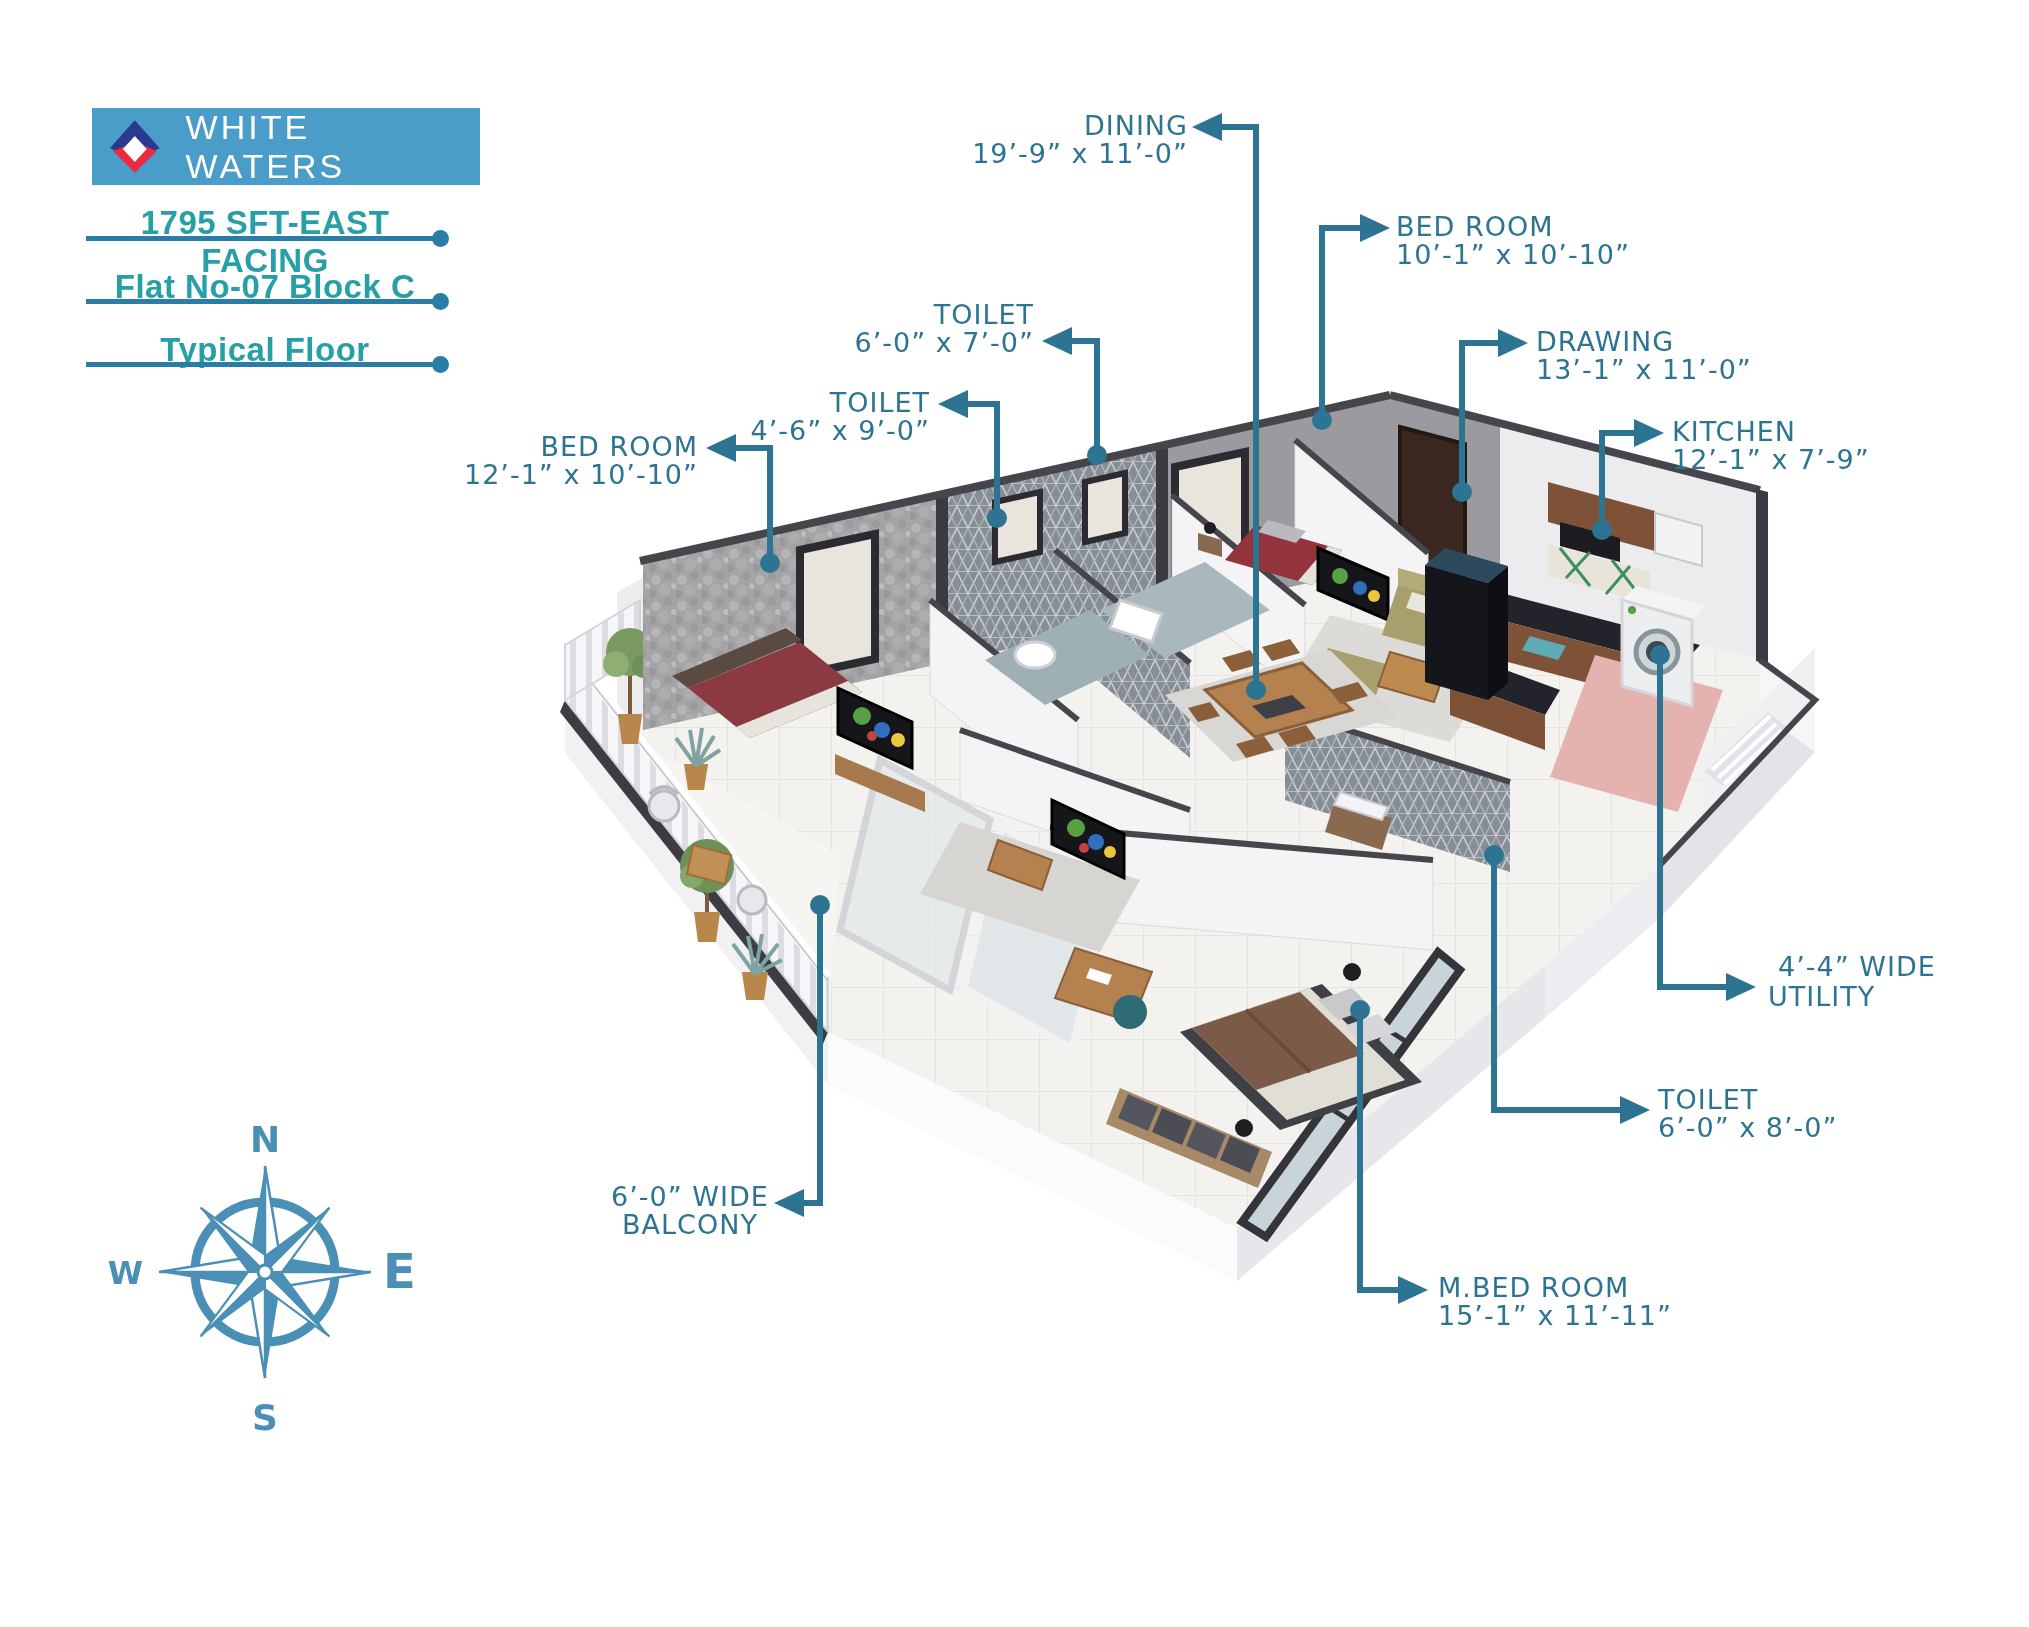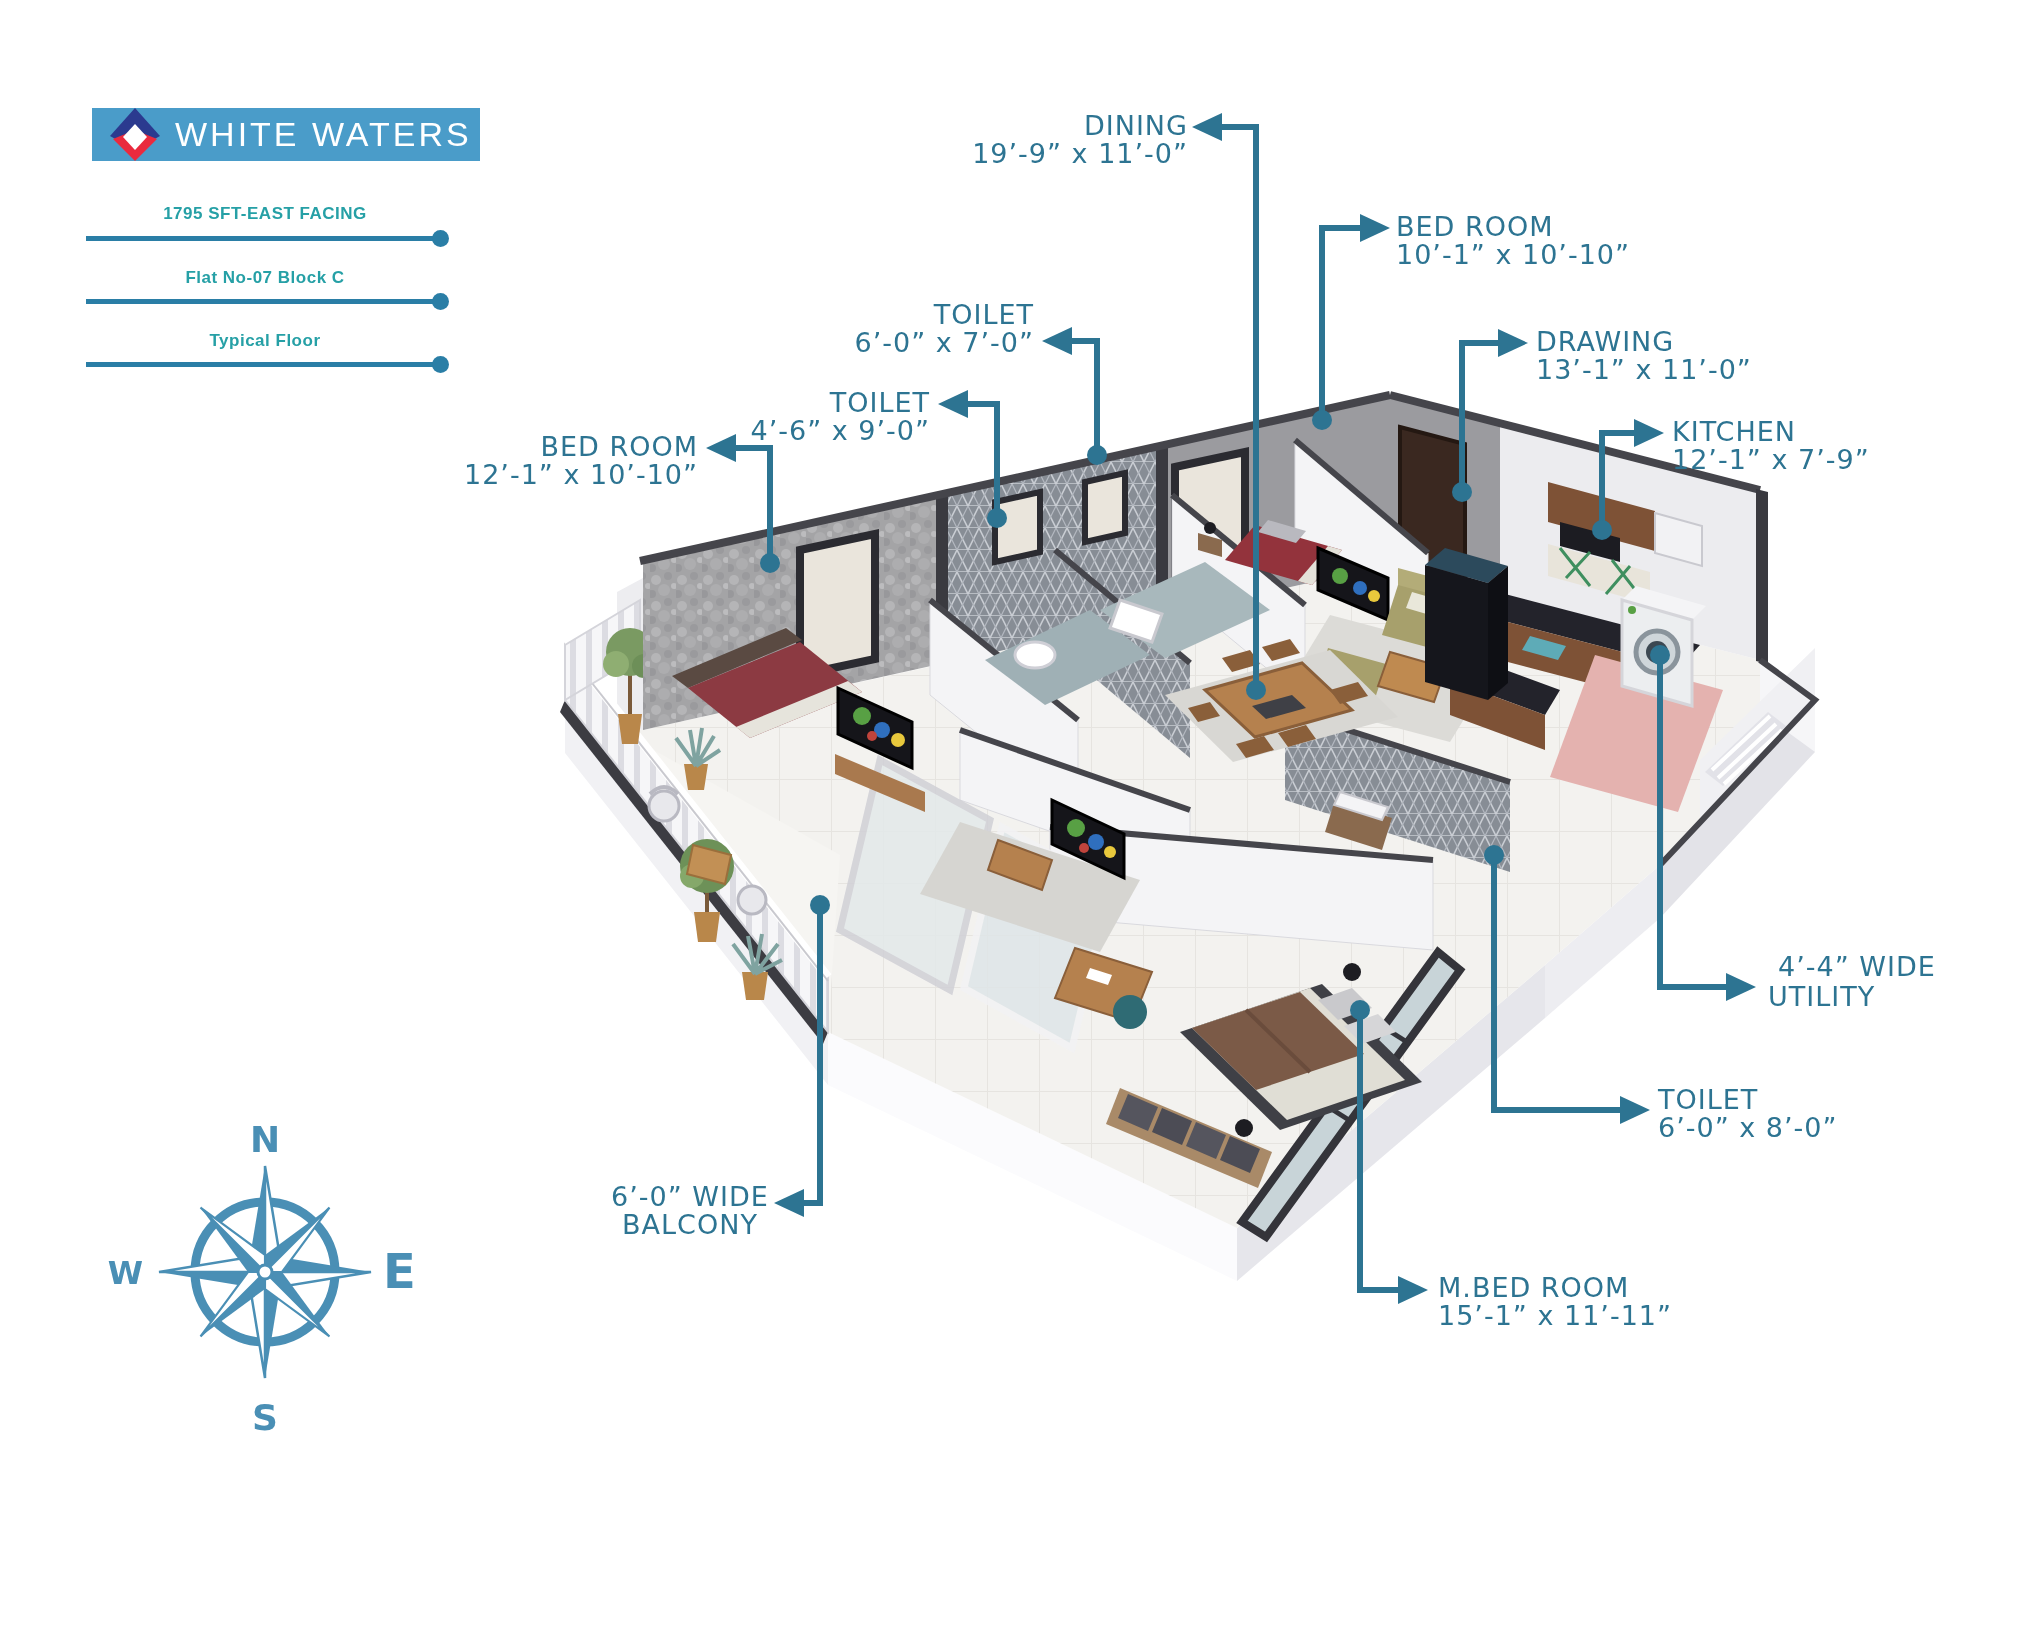--- a/index.html
+++ b/index.html
@@ -4,32 +4,32 @@
 <style>
   html,body { margin:0; padding:0; background:#ffffff; }
   .stage {
     position:relative; width:2029px; height:1627px; background:#ffffff;
     overflow:hidden; font-family:"Liberation Sans", sans-serif;
   }
   svg.overlay { position:absolute; left:0; top:0; }
 
   
   .banner {
-    position:absolute; left:92px; top:108px; width:388px; height:53px;
+    position:absolute; left:92px; top:108px; width:388px; height:77px;
     background:#4a9cc9; display:flex; align-items:center; padding-left:16px;
-    box-sizing:border-box; gap:13px;
+    box-sizing:border-box; gap:24px;
   }
   .banner .brand-text {
     color:#ffffff; font-size:34px; letter-spacing:3px; font-weight:400;
     font-family:"Liberation Sans", sans-serif;
   }
   
   .info-line {
     position:absolute; left:80px; width:370px; text-align:center;
-    color:#26a0a6; font-size:17px; font-weight:bold; letter-spacing:0.5px;
+    color:#26a0a6; font-size:33px; font-weight:bold; letter-spacing:0.5px;
   }
   .rule {
     position:absolute; left:86px; width:350px; height:5px; background:#2a7ea6;
   }
   .rule::after {
     content:""; position:absolute; right:-13px; top:-6px; width:17px; height:17px;
     border-radius:50%; background:#2a7ea6;
   }
 
   

